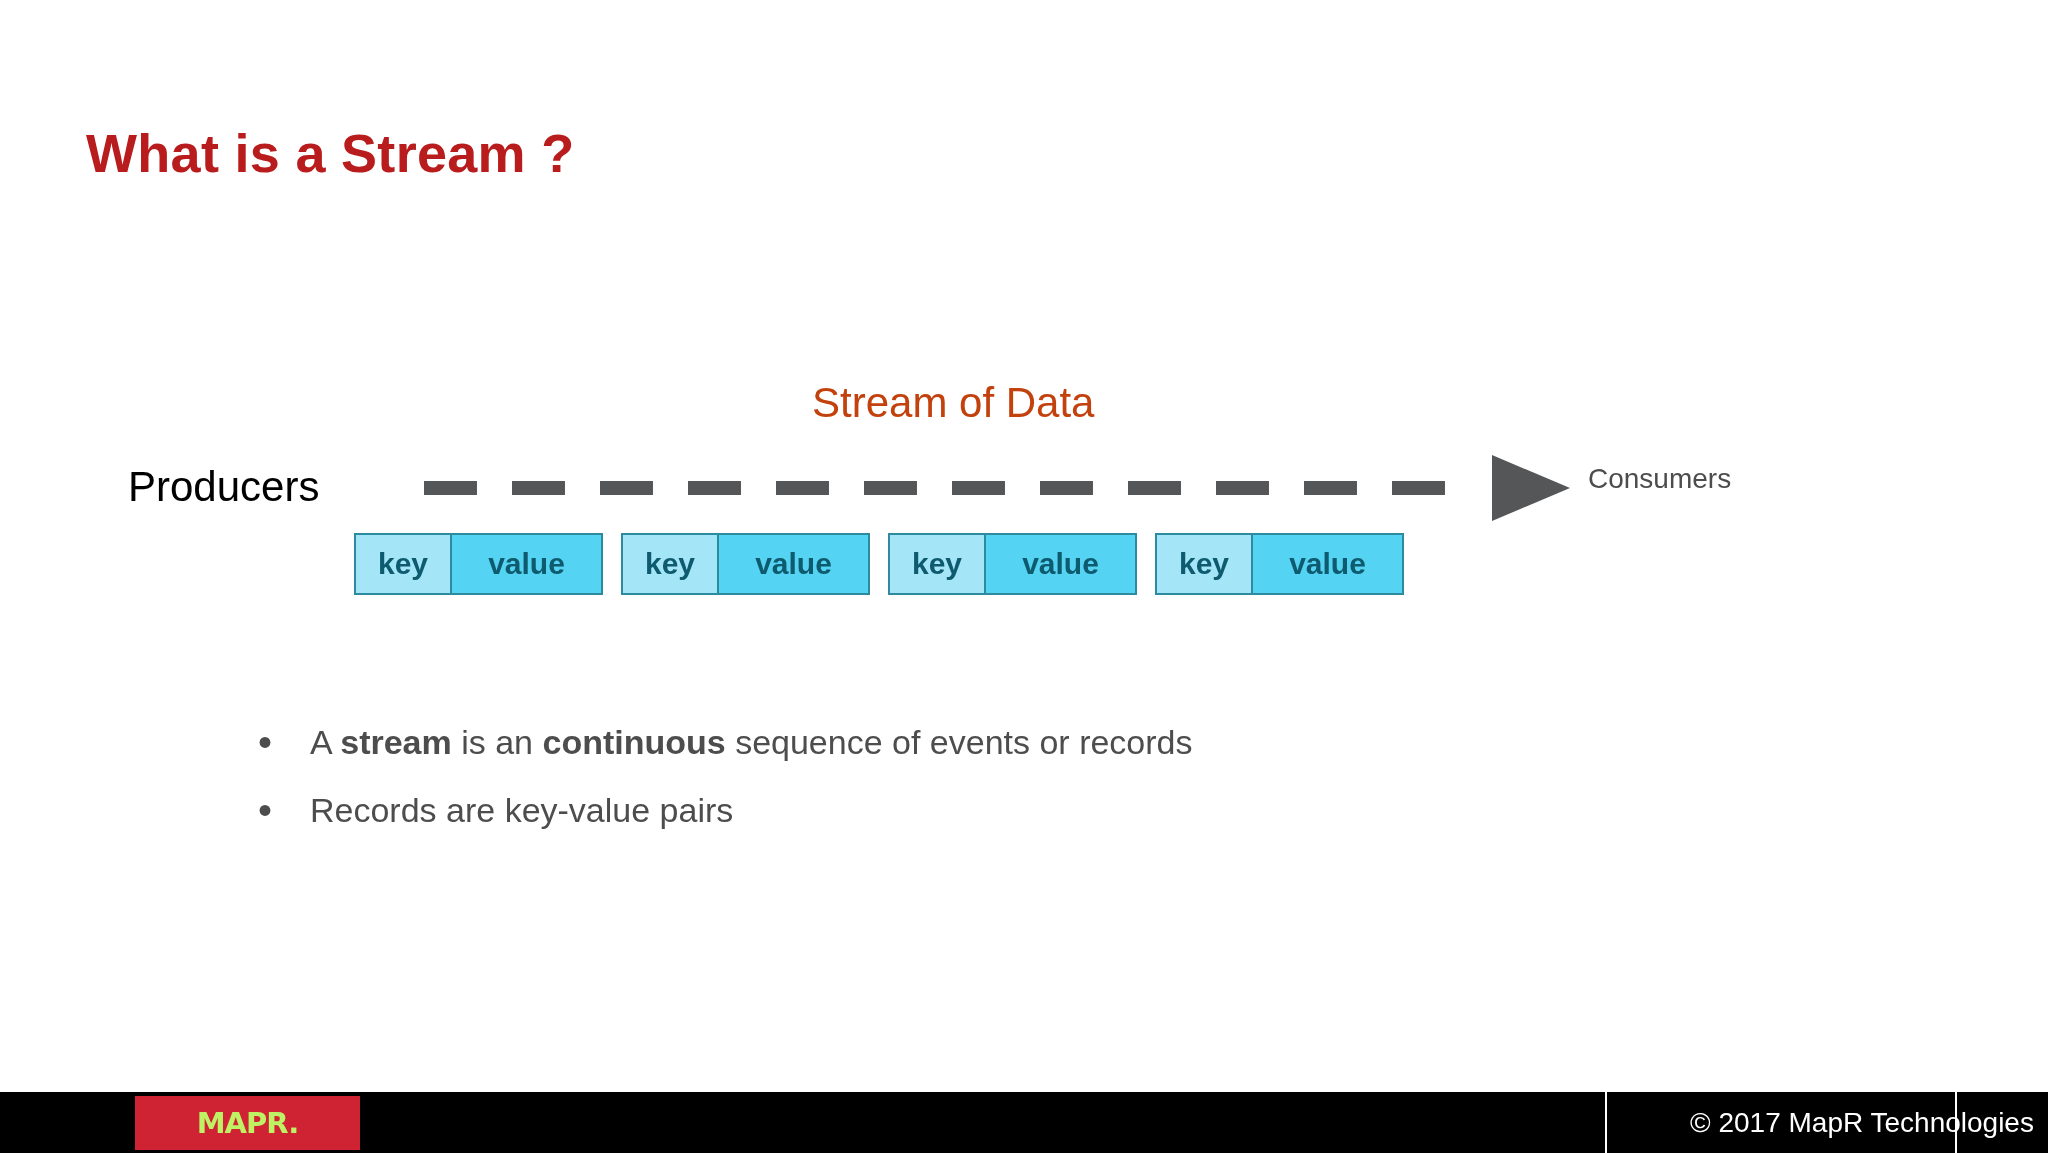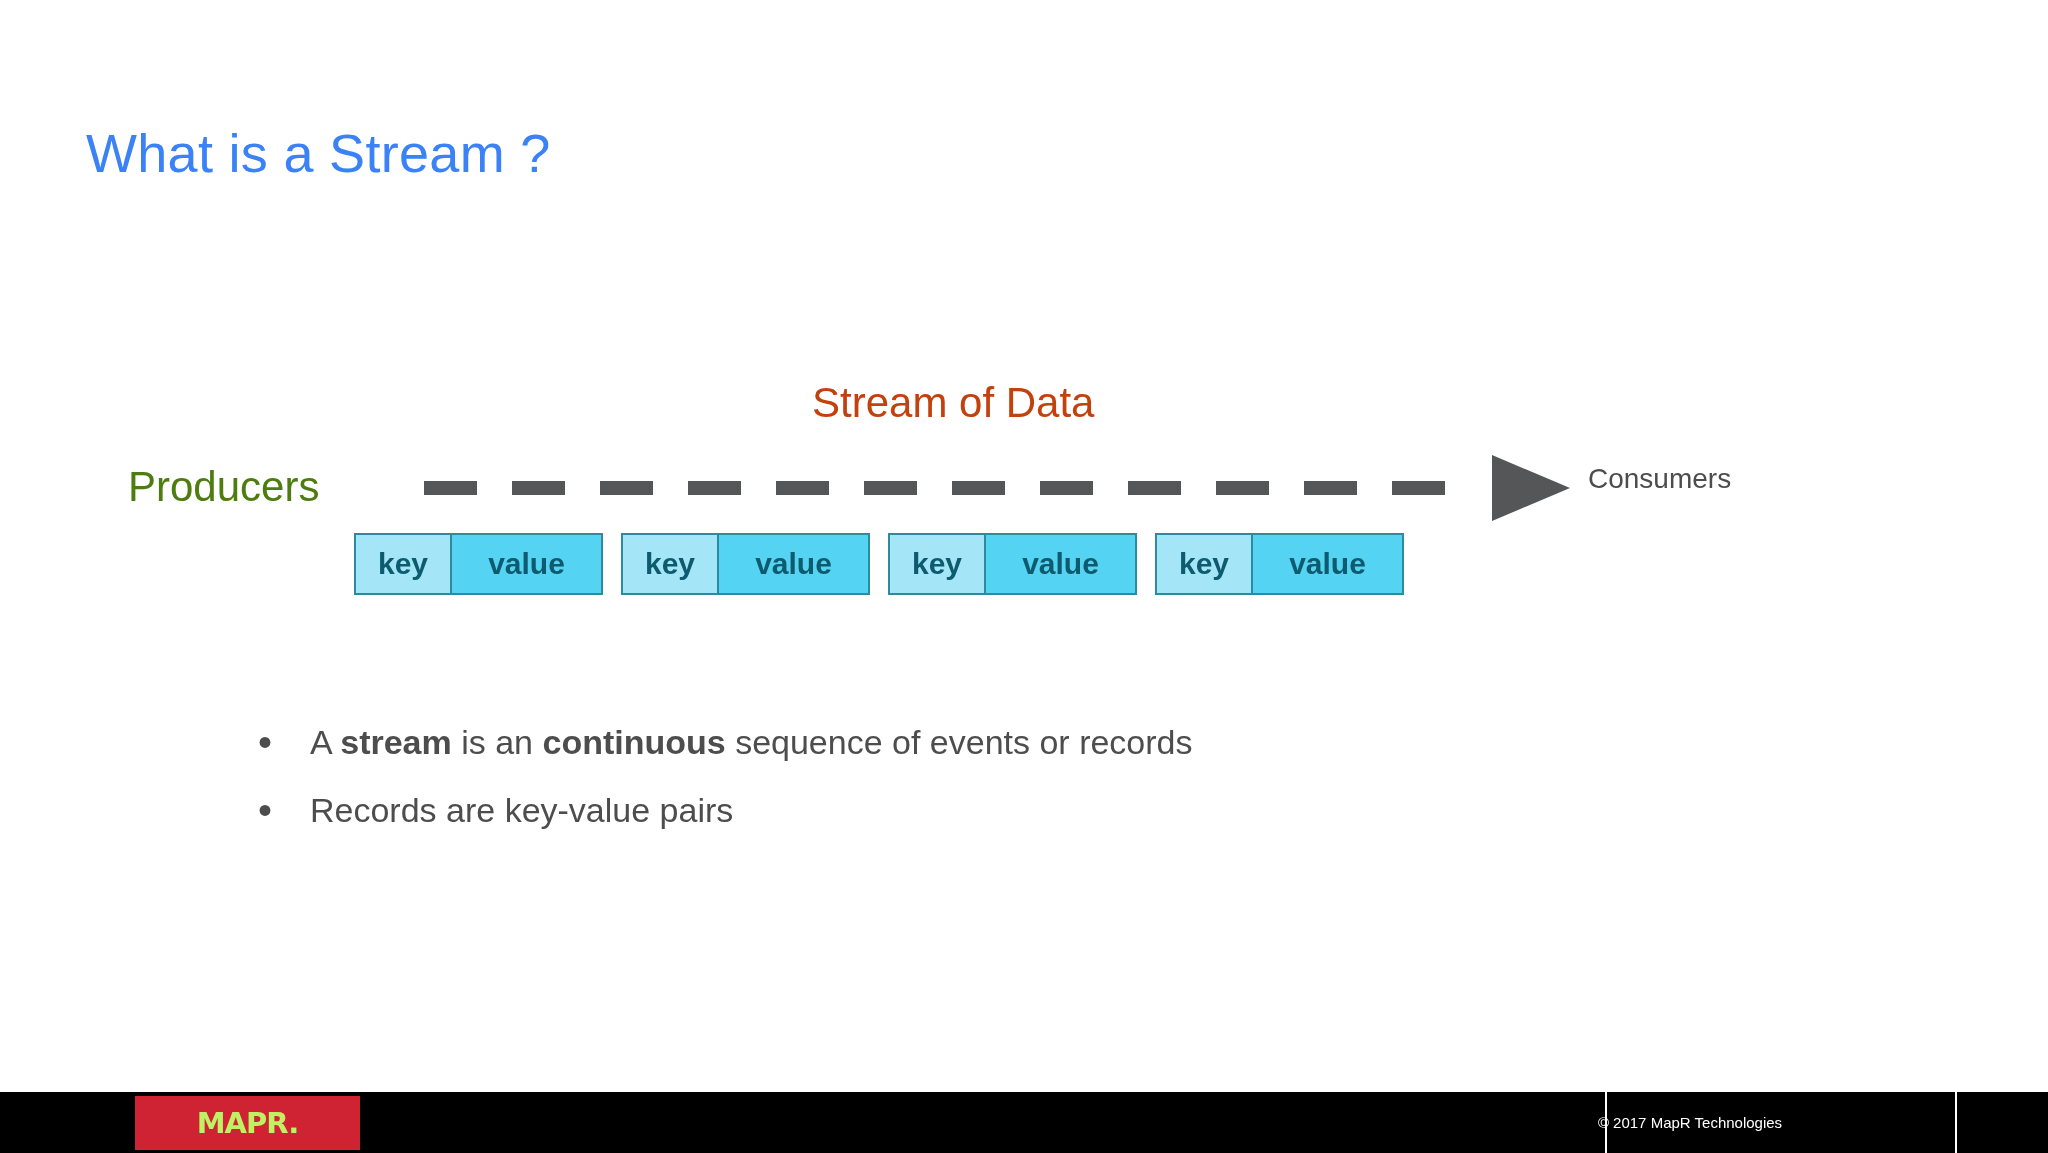--- a/index.html
+++ b/index.html
@@ -18,22 +18,22 @@
     background: #ffffff;
     overflow: hidden;
   }
 
   
   #slide-title {
     position: absolute;
     left: 86px;
     top: 122px;
     font-size: 54px;
-    font-weight: normal;
-    color: #3b82f6;
+    font-weight: bold;
+    color: #b91c1c;
     letter-spacing: 0.3px;
     white-space: nowrap;
   }
 
   
   #diagram {
     position: absolute;
     left: 0;
     top: 0;
     width: 2048px;
@@ -45,21 +45,21 @@
     top: 379px;
     font-size: 42px;
     color: #c2410c;
     white-space: nowrap;
   }
   #producers-label {
     position: absolute;
     left: 128px;
     top: 463px;
     font-size: 42px;
-    color: #4d7c0f;
+    color: #000000;
     white-space: nowrap;
   }
   #consumers-label {
     position: absolute;
     left: 1588px;
     top: 463px;
     font-size: 28px;
     color: #4d4d4d;
     white-space: nowrap;
   }
@@ -185,29 +185,29 @@
     position: absolute;
     top: 0;
     width: 2px;
     height: 61px;
     background: #ffffff;
   }
   #footer-divider-left  { left: 1605px; }
   #footer-divider-right { left: 1955px; }
   #footer-copyright {
     position: absolute;
-    left: 1515px;
+    left: 1687px;
     top: 0;
     width: 350px;
     height: 61px;
     display: flex;
     align-items: center;
     justify-content: center;
     color: #ffffff;
-    font-size: 15px;
+    font-size: 28px;
     white-space: nowrap;
   }
   #footer-top-rule {
     position: absolute;
     left: 0;
     top: 1090px;
     width: 2048px;
     height: 2px;
     background: #ffffff;
   }

